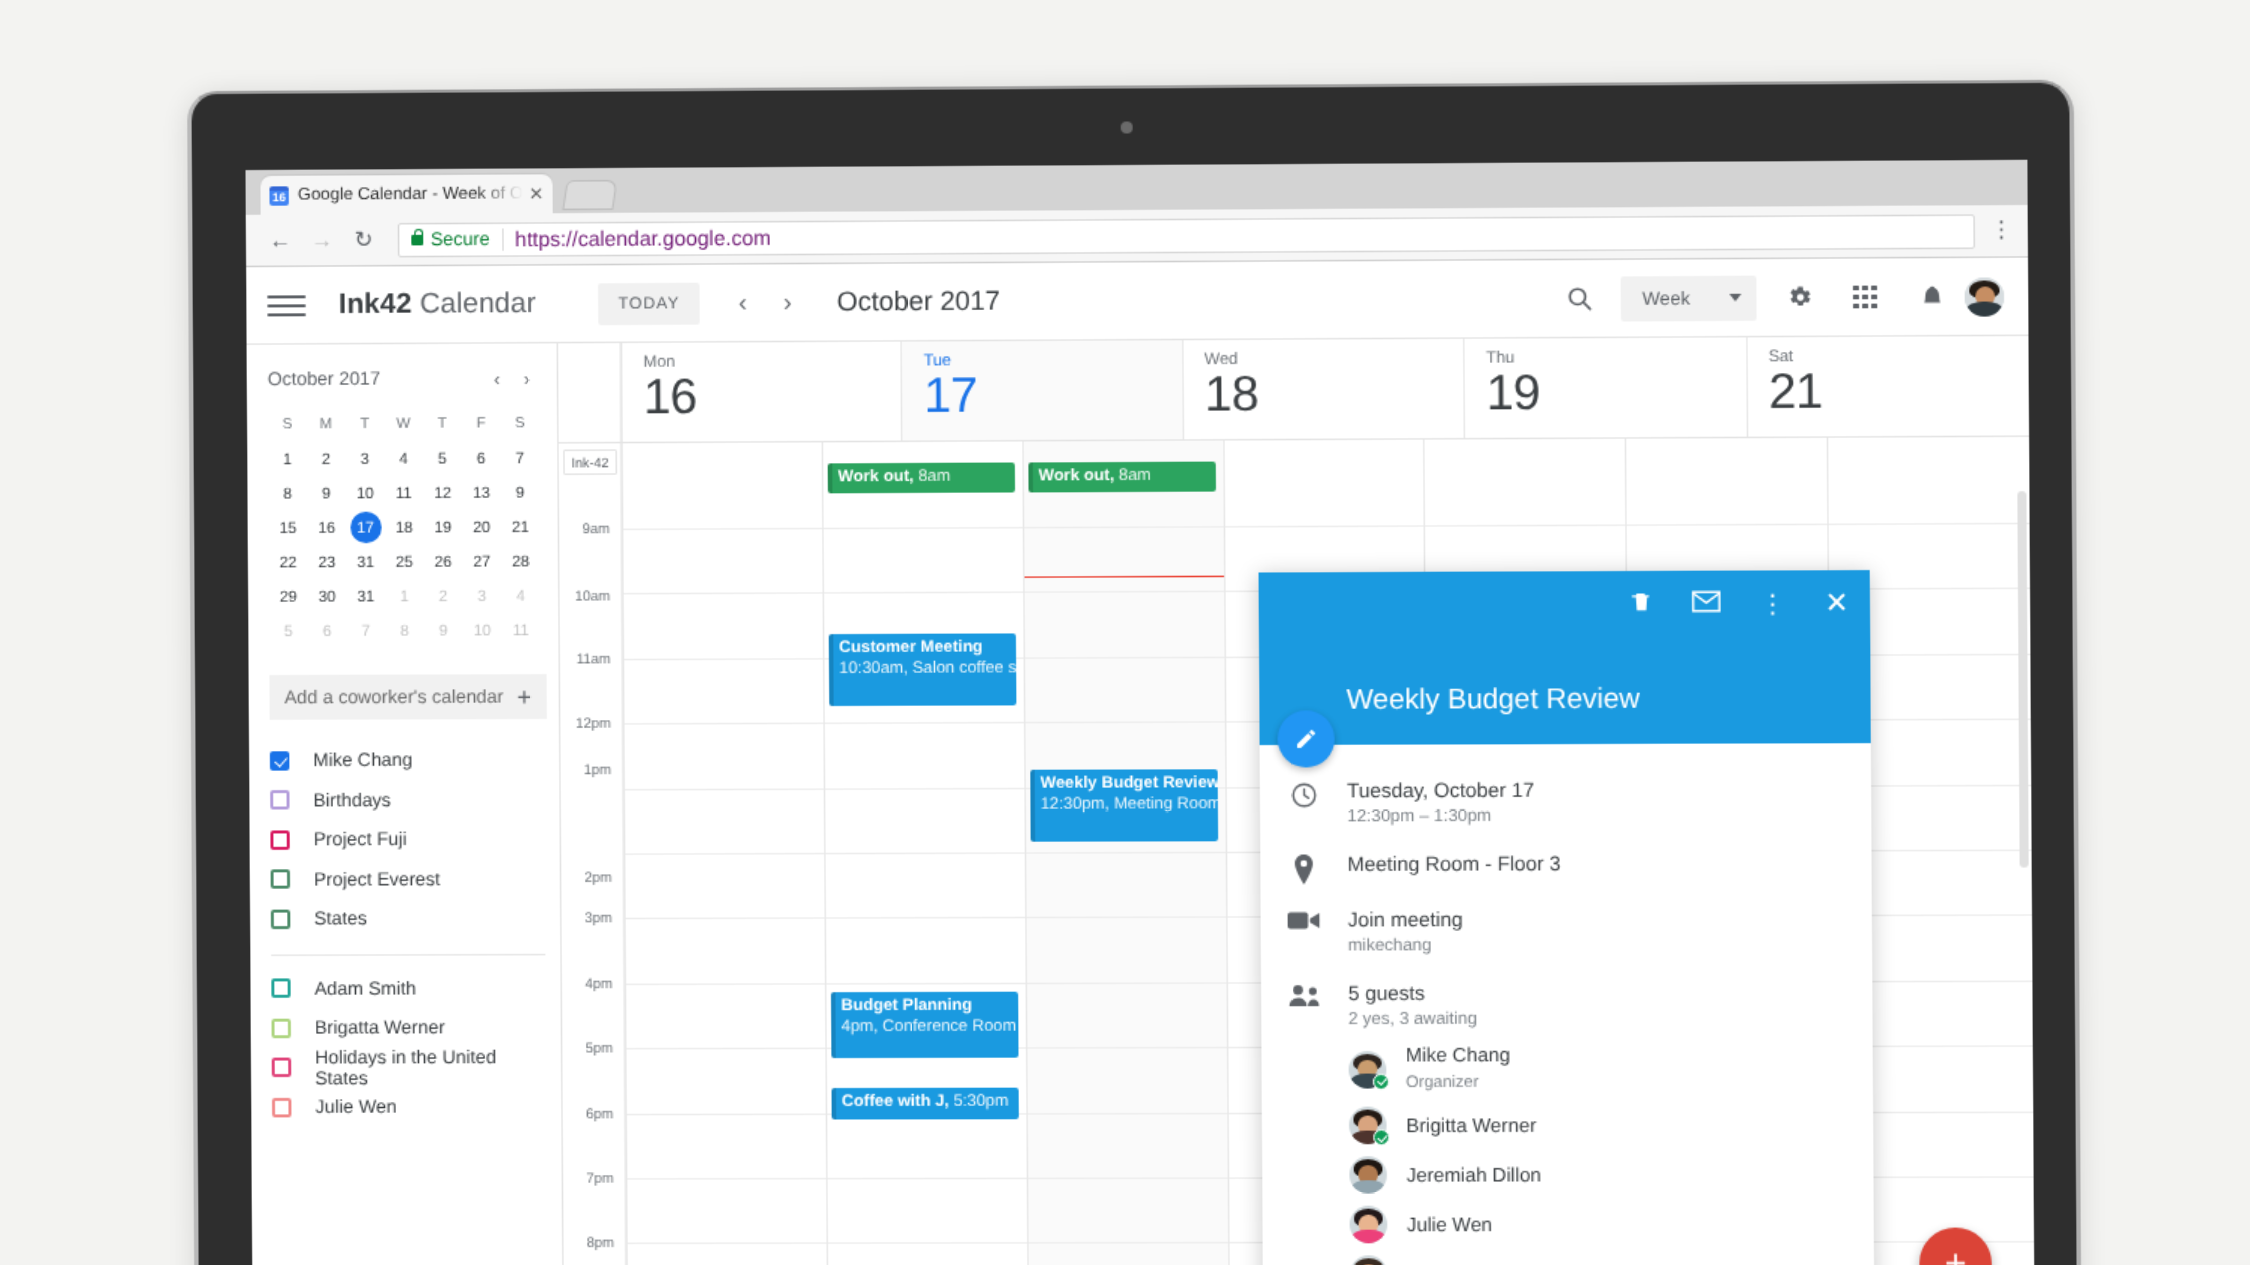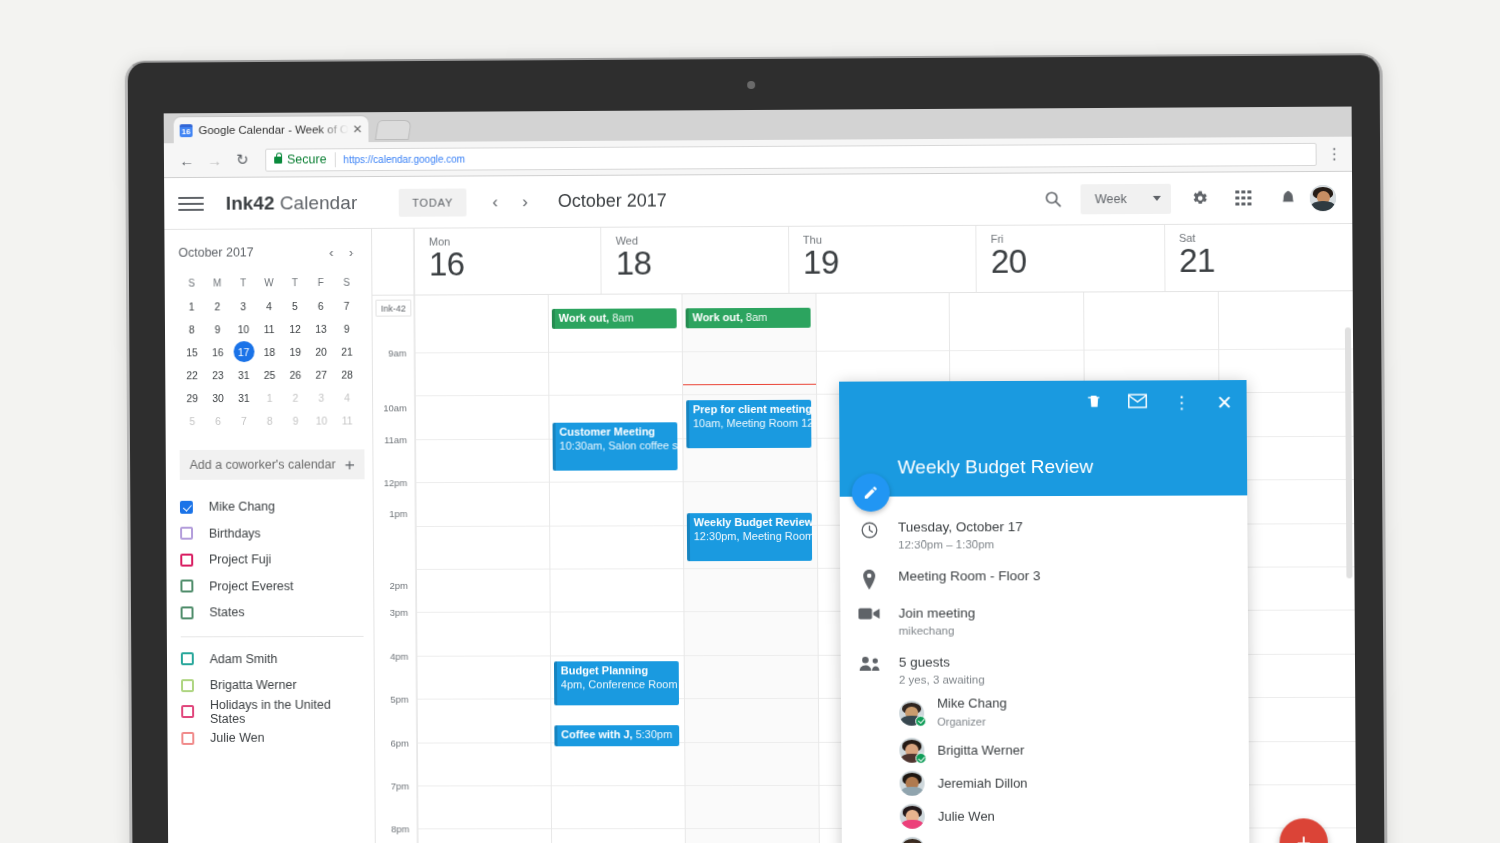--- a/index.html
+++ b/index.html
@@ -87,21 +87,21 @@
     border: 1px solid #d8d8d8; border-radius: 2px;
     display: flex; align-items: center; padding: 0 8px; margin-left: 8px;
   }
   .lock { width: 8px; height: 7px; background: #0a8a3c; border-radius: 1px; position: relative; margin-right: 5px; }
   .lock:before {
     content:""; position:absolute; left:1.6px; top:-4px; width:4.8px; height:5px;
     border:1.6px solid #0a8a3c; border-bottom:none; border-radius:3px 3px 0 0;
   }
   .secure { font-size: 12.5px; color: #0a7f33; margin-right: 8px; }
   .urlsep { width:1px; height:15px; background:#dadada; margin-right:8px; }
-  .url { font-size: 10px; color: #3b82f6; }
+  .url { font-size: 14px; color: #701a75; }
   .dots3 { color:#5f6368; font-size:15px; letter-spacing:0; margin-left:10px; line-height:.7; }
 
   
   #app { position: relative; height: 714px; background: #fff; }
 
   
   .appbar {
     height: 52px; display: flex; align-items: center;
     border-bottom: 1px solid #e4e4e4; background:#fff; padding-left: 14px;
   }
@@ -467,45 +467,45 @@
           </div>
 
           <div class="gridwrap">
             <div class="dayhead">
               <div class="gutter-head"></div>
               <div id="dayheads" style="display:flex;flex:1 1 auto;">
   <div class="dh ">
     <div class="dow">Mon</div>
     <div class="dnum">16</div>
   </div>
+  <div class="dh today">
+    <div class="dow">Tue</div>
+    <div class="dnum">17</div>
+  </div>
   <div class="dh ">
     <div class="dow">Wed</div>
     <div class="dnum">18</div>
   </div>
   <div class="dh ">
     <div class="dow">Thu</div>
     <div class="dnum">19</div>
-  </div>
-  <div class="dh ">
-    <div class="dow">Fri</div>
-    <div class="dnum">20</div>
   </div>
   <div class="dh ">
     <div class="dow">Sat</div>
     <div class="dnum">21</div>
   </div>
                 </div>
             </div>
 
             <div class="scroller">
               <div class="gutter">
                 <div class="gut-chip">Ink-42</div>
                 <div id="gutlabels">
                     <div class="gut-lbl" style="top:57px">9am</div>
-                    <div class="gut-lbl" style="top:112px">10am</div>
+                    <div class="gut-lbl" style="top:102px">10am</div>
                     <div class="gut-lbl" style="top:143.8px">11am</div>
                     <div class="gut-lbl" style="top:187.2px">12pm</div>
                     <div class="gut-lbl" style="top:218px">1pm</div>
                     <div class="gut-lbl" style="top:290px">2pm</div>
                     <div class="gut-lbl" style="top:317.4px">3pm</div>
                     <div class="gut-lbl" style="top:360.8px">4pm</div>
                     <div class="gut-lbl" style="top:404.2px">5pm</div>
                     <div class="gut-lbl" style="top:447.59999999999997px">6pm</div>
                     <div class="gut-lbl" style="top:491px">7pm</div>
                     <div class="gut-lbl" style="top:534.4px">8pm</div>
@@ -560,23 +560,20 @@
                     <div class="hline" style="top:230.6px"></div>
                     <div class="hline" style="top:274px"></div>
                     <div class="hline" style="top:317.4px"></div>
                     <div class="hline" style="top:360.8px"></div>
                     <div class="hline" style="top:404.2px"></div>
                     <div class="hline" style="top:447.59999999999997px"></div>
                     <div class="hline" style="top:491px"></div>
                     <div class="hline" style="top:534.4px"></div>
     <div class="ev inline" style="top:14px;height:20px;background:#2ca45f">
       <span class="t">Work out,</span> <span class="s"> 8am</span>
-    </div>
-    <div class="ev " style="top:106px;height:48px;background:#1a9ae0">
-      <span class="t">Prep for client meeting</span><br><span class="s">10am, Meeting Room 12</span>
     </div>
     <div class="ev " style="top:219px;height:48px;background:#1a9ae0">
       <span class="t">Weekly Budget Review</span><br><span class="s">12:30pm, Meeting Room</span>
     </div>
                     <div class="nowline" style="top:89.55px"></div>
                   </div>
                   <div class="col ">
                     <div class="hline" style="top:57px"></div>
                     <div class="hline" style="top:100.4px"></div>
                     <div class="hline" style="top:143.8px"></div>

